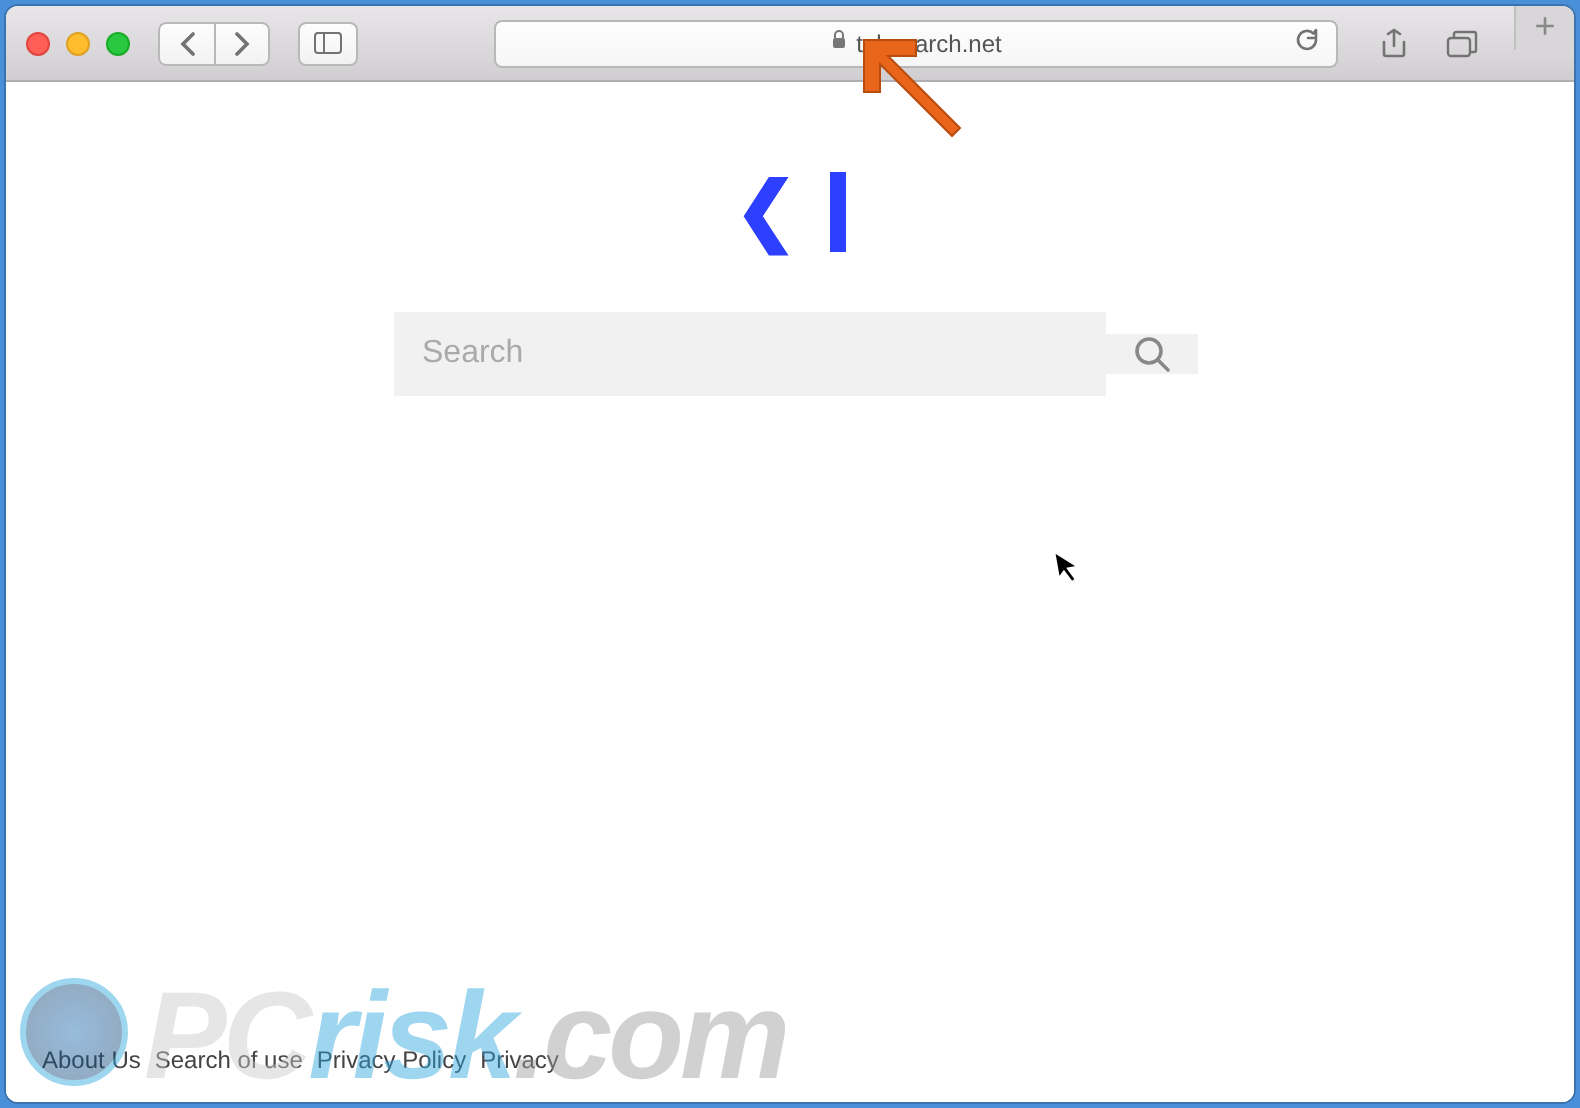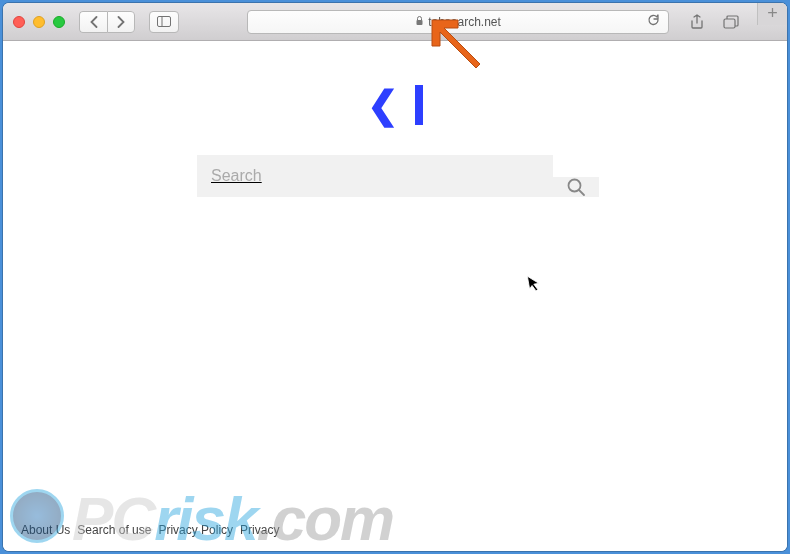--- a/index.html
+++ b/index.html
@@ -144,22 +144,21 @@
 .logo-bar {
   width: 8px;
   height: 40px;
   background: #2d3fff;
   display: inline-block;
 }
 .search-wrap {
   margin: 28px auto 0;
   width: 408px;
   display: flex;
-  align-items: flex-end;
-  text-decoration: underline;
+  align-items: center;
 }
 .search-accent {
   width: 6px;
   background: #2d3fff;
 }
 .search-box {
   flex: 1;
   height: 42px;
   background: #f1f1f1;
   border: none;

